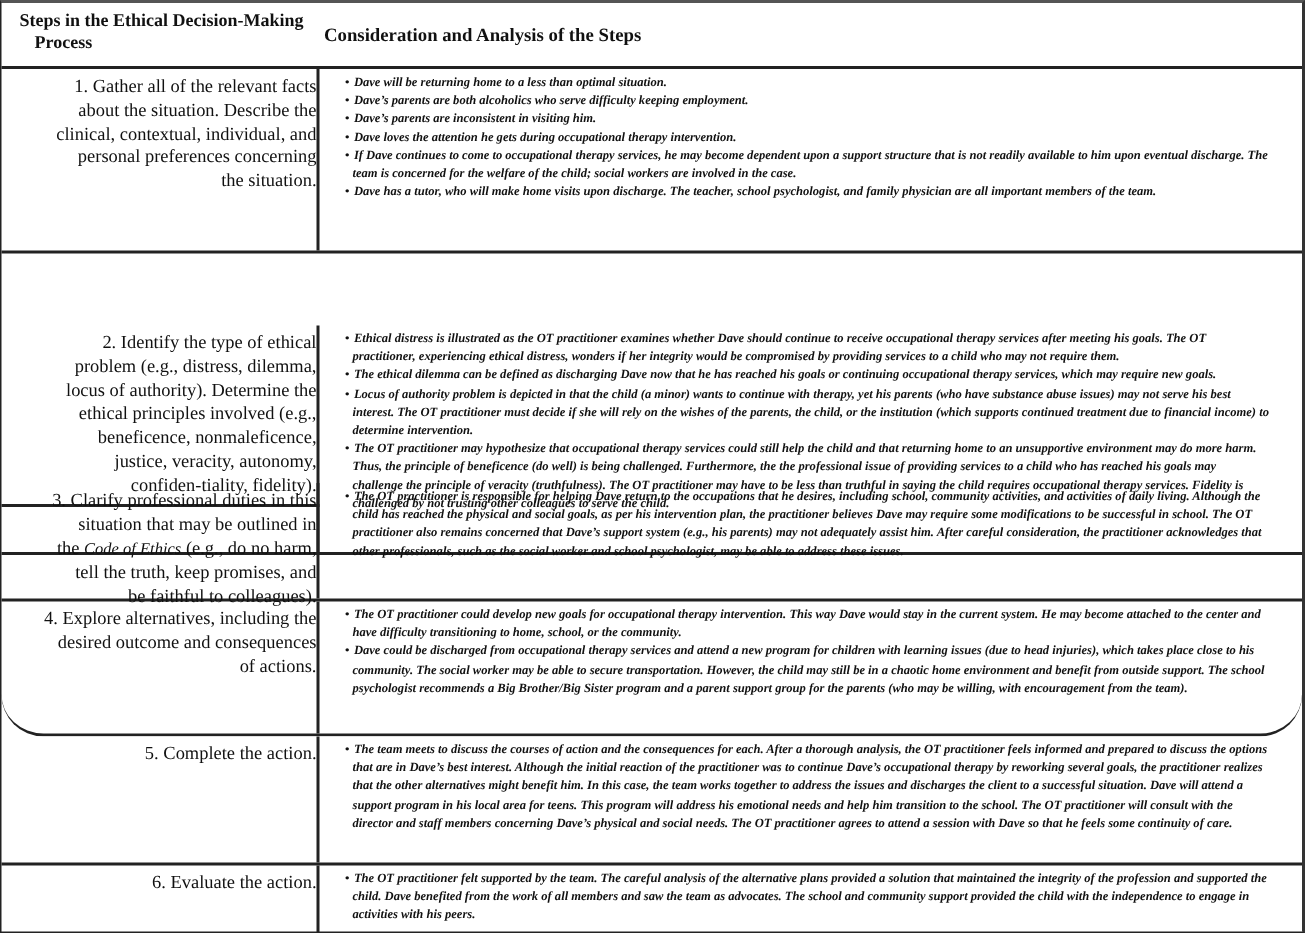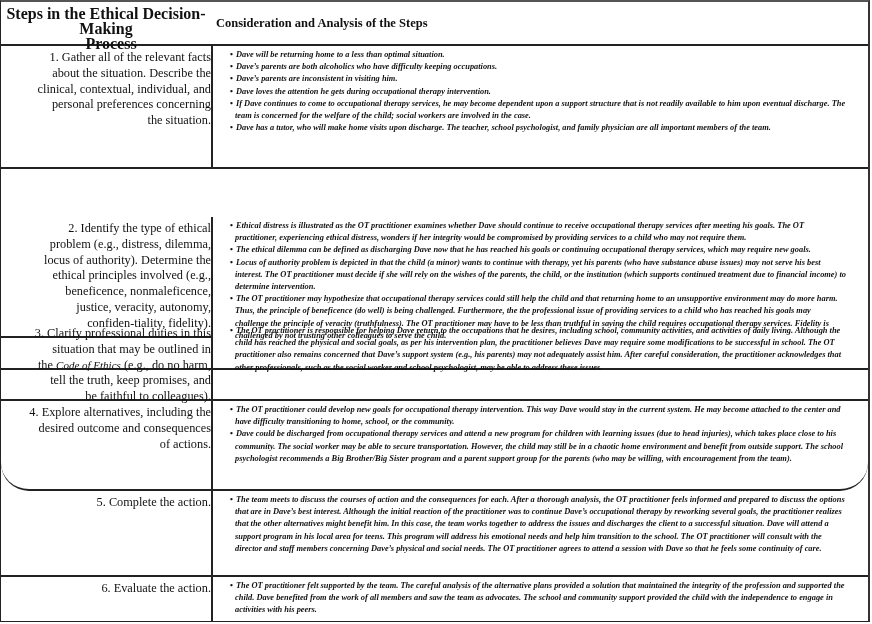--- a/index.html
+++ b/index.html
@@ -1,19 +1,19 @@
 <!DOCTYPE html>
 <html><head>
 <meta charset="utf-8">
 <style>
   html, body { margin: 0; padding: 0; background: #ffffff; }
   body { width: 872px; height: 624px; overflow: hidden; position: relative; font-family: "Liberation Serif", "DejaVu Serif", serif; color: #111; }
   .tbl { position: absolute; left: 0; top: 0; width: 870px; height: 622px; border: 1px solid #222; border-top: 2px solid #555; border-right: 2px solid #333; box-sizing: border-box; }
   .hdr { position: absolute; left: 0; top: 0; width: 100%; height: 44px; border-bottom: 2px solid #222; box-sizing: border-box; }
-  .hdr-left { position: absolute; left: 0; top: 4px; width: 210px; font-weight: bold; font-size: 16px; line-height: 15px; text-align: center; }
+  .hdr-left { position: absolute; left: 12px; top: 4px; width: 210px; font-weight: bold; font-size: 12px; line-height: 15px; }
   .hdr-left .line2 { padding-left: 10px; }
   .hdr-right { position: absolute; left: 215px; top: 14px; font-weight: bold; font-size: 12.5px; }
   .row { position: absolute; left: 0; width: 100%; border-bottom: 2px solid #222; box-sizing: border-box; }
   .row.last { border-bottom: none; }
   .lcell { position: absolute; left: 0; top: 0; bottom: 0; width: 212px; border-right: 2px solid #222; box-sizing: border-box; text-align: right; }
   .step { position: absolute; left: 24px; top: 4px; width: 186px; font-size: 12.3px; line-height: 15.8px; text-indent: -12px; padding-left: 12px; box-sizing: border-box; }
   .step i { font-style: italic; font-size: 11px; }
   .rcell { position: absolute; left: 212px; top: 0; right: 0; bottom: 0; padding: 3px 22px 0 17px; box-sizing: border-box; font-weight: bold; }
   ul { margin: 0; padding: 0; list-style: none; }
   li { font-style: italic; font-size: 8.4px; line-height: 12.2px; position: relative; padding-left: 5px; text-indent: -5px; }
@@ -33,21 +33,21 @@
     <div class="hdr-right">Consideration and Analysis of the Steps</div>
   </div>
 
   <div class="row" style="top:44px;height:123px;">
     <div class="lcell">
       <div class="step"><span>1.</span> <span>Gather all of the relevant facts about the situation. Describe the clinical, contextual, individual, and personal preferences concerning the situation.</span></div>
     </div>
     <div class="rcell">
       <ul>
         <li>Dave will be returning home to a less than optimal situation.</li>
-        <li>Dave’s parents are both alcoholics who have difficulty keeping occupations.</li>
+        <li>Dave’s parents are both alcoholics who serve difficulty keeping employment.</li>
         <li>Dave’s parents are inconsistent in visiting him.</li>
         <li>Dave loves the attention he gets during occupational therapy intervention.</li>
         <li>If Dave continues to come to occupational therapy services, he may become dependent upon a support structure that is not readily available to him upon eventual discharge. The team is concerned for the welfare of the child; social workers are involved in the case.</li>
         <li>Dave has a tutor, who will make home visits upon discharge. The teacher, school psychologist, and family physician are all important members of the team.</li>
       </ul>
     </div>
   </div>
 
   <div class="row" style="top:167px;height:153px;margin-top:48px;">
     <div class="lcell">

